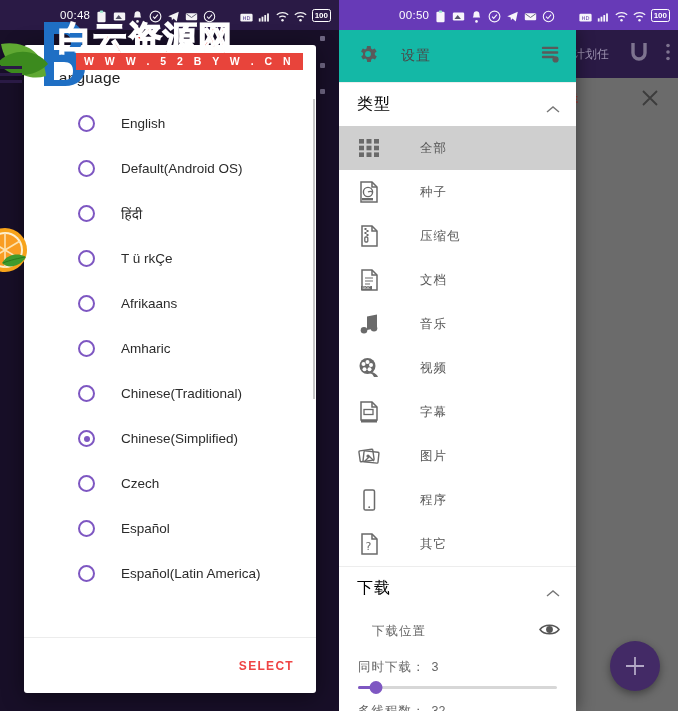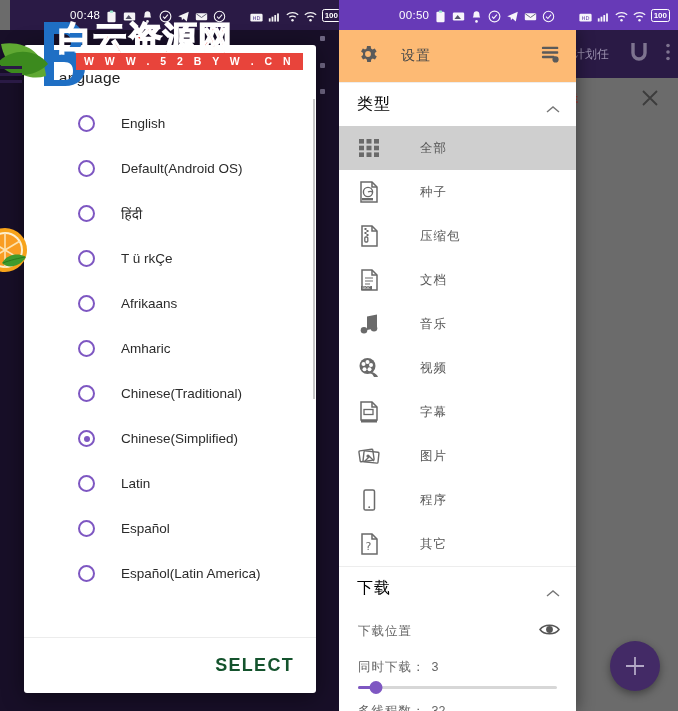--- a/index.html
+++ b/index.html
@@ -10,21 +10,21 @@
     position:relative;
   }
   .screen { position:absolute; inset:0; width:678px; height:711px; display:flex; }
 
   
   .left-pane {
     position:relative; width:339px; height:711px;
     background:#6b6b6b; overflow:hidden;
   }
   .left-statusbar {
-    position:absolute; top:0; left:10px; width:339px; height:30px;
+    position:absolute; top:0; left:0; width:339px; height:30px;
     background:#2a1a45; display:flex; align-items:center;
     padding:0 8px; gap:5px; z-index:6;
   }
   .sb-time { color:#fff; font-size:11.5px; letter-spacing:0.3px; margin-left:52px; }
   .sb-ico { width:13px; height:13px; display:inline-block; opacity:.95; }
   .sb-right { margin-left:auto; display:flex; align-items:center; gap:5px; }
   .batt {
     border:1.4px solid #fff; border-radius:2.5px; color:#fff;
     font-size:8px; padding:0px 2px; line-height:11px; font-weight:700;
   }
@@ -71,21 +71,21 @@
   .lang-label { font-size:13.5px; color:#2b2b2b; }
   .lang-scrollbar {
     position:absolute; right:1px; top:0; width:2px; height:300px;
     background:#c7c7c7;
   }
   .lang-footer {
     height:56px; border-top:1px solid #ececec;
     display:flex; align-items:center; justify-content:flex-end; padding-right:22px;
   }
   .select-btn {
-    color:#14532d; font-size:18px; font-weight:700; letter-spacing:1.3px;
+    color:#ef4444; font-size:12px; font-weight:700; letter-spacing:1.3px;
     background:none; border:none; cursor:pointer; font-family:inherit;
   }
 
   
   .wm-logo {
     position:absolute; left:-4px; top:18px; width:120px; height:78px; z-index:10;
     pointer-events:none;
   }
   .wm-text {
     position:absolute; left:58px; top:16px; z-index:10; pointer-events:none;
@@ -139,39 +139,40 @@
   }
 
   
   .settings-drawer {
     position:absolute; top:30px; left:0; width:237px; height:681px;
     background:#ffffff; z-index:8; overflow:hidden;
     box-shadow:3px 0 14px rgba(0,0,0,0.35);
   }
   .drawer-header {
     height:52px; display:flex; align-items:center; padding:0 14px 0 18px; gap:22px;
-    background:#fdba74;
+    background:#14b8a6;
   }
   .drawer-header-title { font-size:14px; color:#4a4a4a; letter-spacing:1px; }
   .drawer-header-spacer { flex:1; }
   .section-head {
     height:44px; display:flex; align-items:center; justify-content:space-between;
     padding:0 16px 0 18px; border-top:1px solid #ededed;
   }
   .section-title { font-size:16px; color:#000000; letter-spacing:1px; }
   .chev { width:14px; height:9px; }
   .type-row {
     height:44px; display:flex; align-items:center; gap:40px; padding-left:19px;text-align:right;
   }
   .type-row.active { background:#cfcfcf; }
   .type-ico { width:22px; height:22px; flex:0 0 auto; }
   .type-label { font-size:12.5px; color:#555; letter-spacing:1px; }
   .dl-row {
     height:42px; display:flex; align-items:center; justify-content:space-between;
     padding:0 16px 0 19px;
+    margin-left:14px;
   }
   .dl-label { font-size:12.5px; color:#666; letter-spacing:1px; }
   .slider-line { padding:0 19px 0 19px; margin-top:-4px; }
   .slider {
     position:relative; height:18px;
   }
   .track {
     position:absolute; top:8px; left:0; right:0; height:2.5px;
     background:#d7d7d7; border-radius:2px;
   }
@@ -317,21 +318,21 @@
         <div class="lang-row">
           <span class="radio"></span>
           <span class="lang-label">Chinese(Traditional)</span>
         </div>
         <div class="lang-row">
           <span class="radio checked"></span>
           <span class="lang-label">Chinese(Simplified)</span>
         </div>
         <div class="lang-row">
           <span class="radio"></span>
-          <span class="lang-label">Latin</span>
+          <span class="lang-label">Czech</span>
         </div>
         <div class="lang-row">
           <span class="radio"></span>
           <span class="lang-label">Español</span>
         </div>
         <div class="lang-row">
           <span class="radio"></span>
           <span class="lang-label">Español(Latin America)</span>
         </div>
         <div class="lang-scrollbar"></div>

